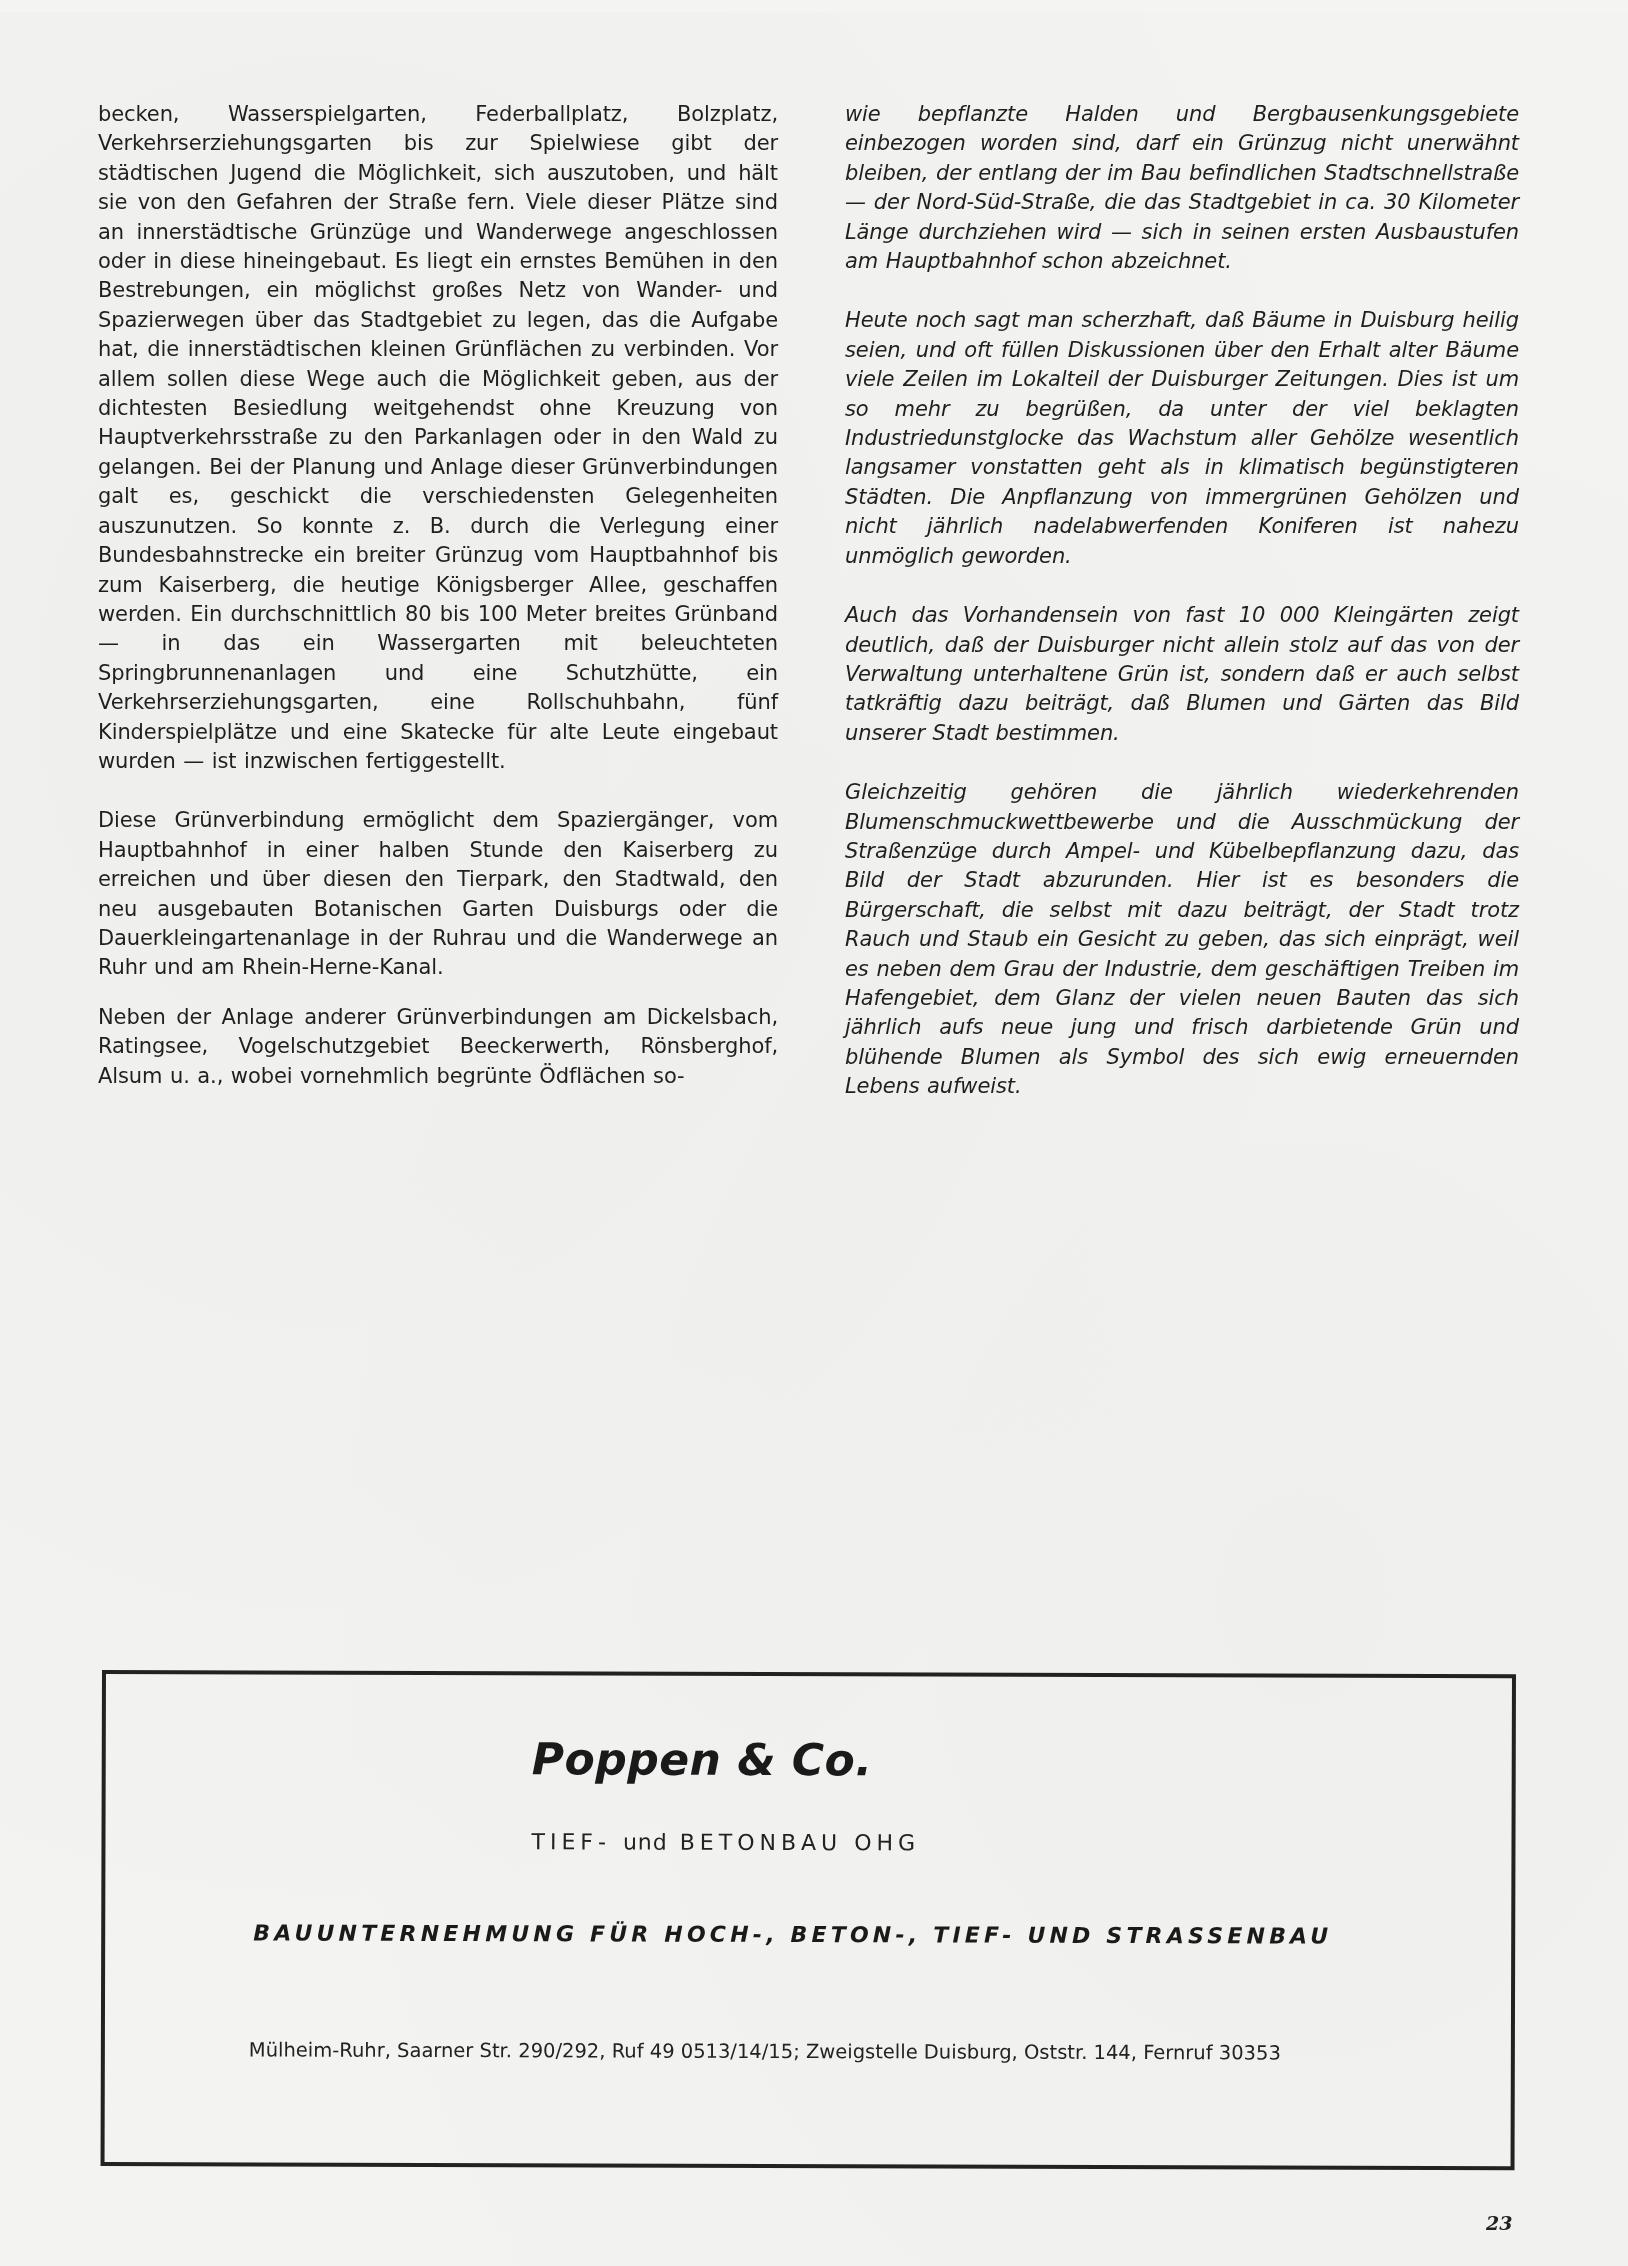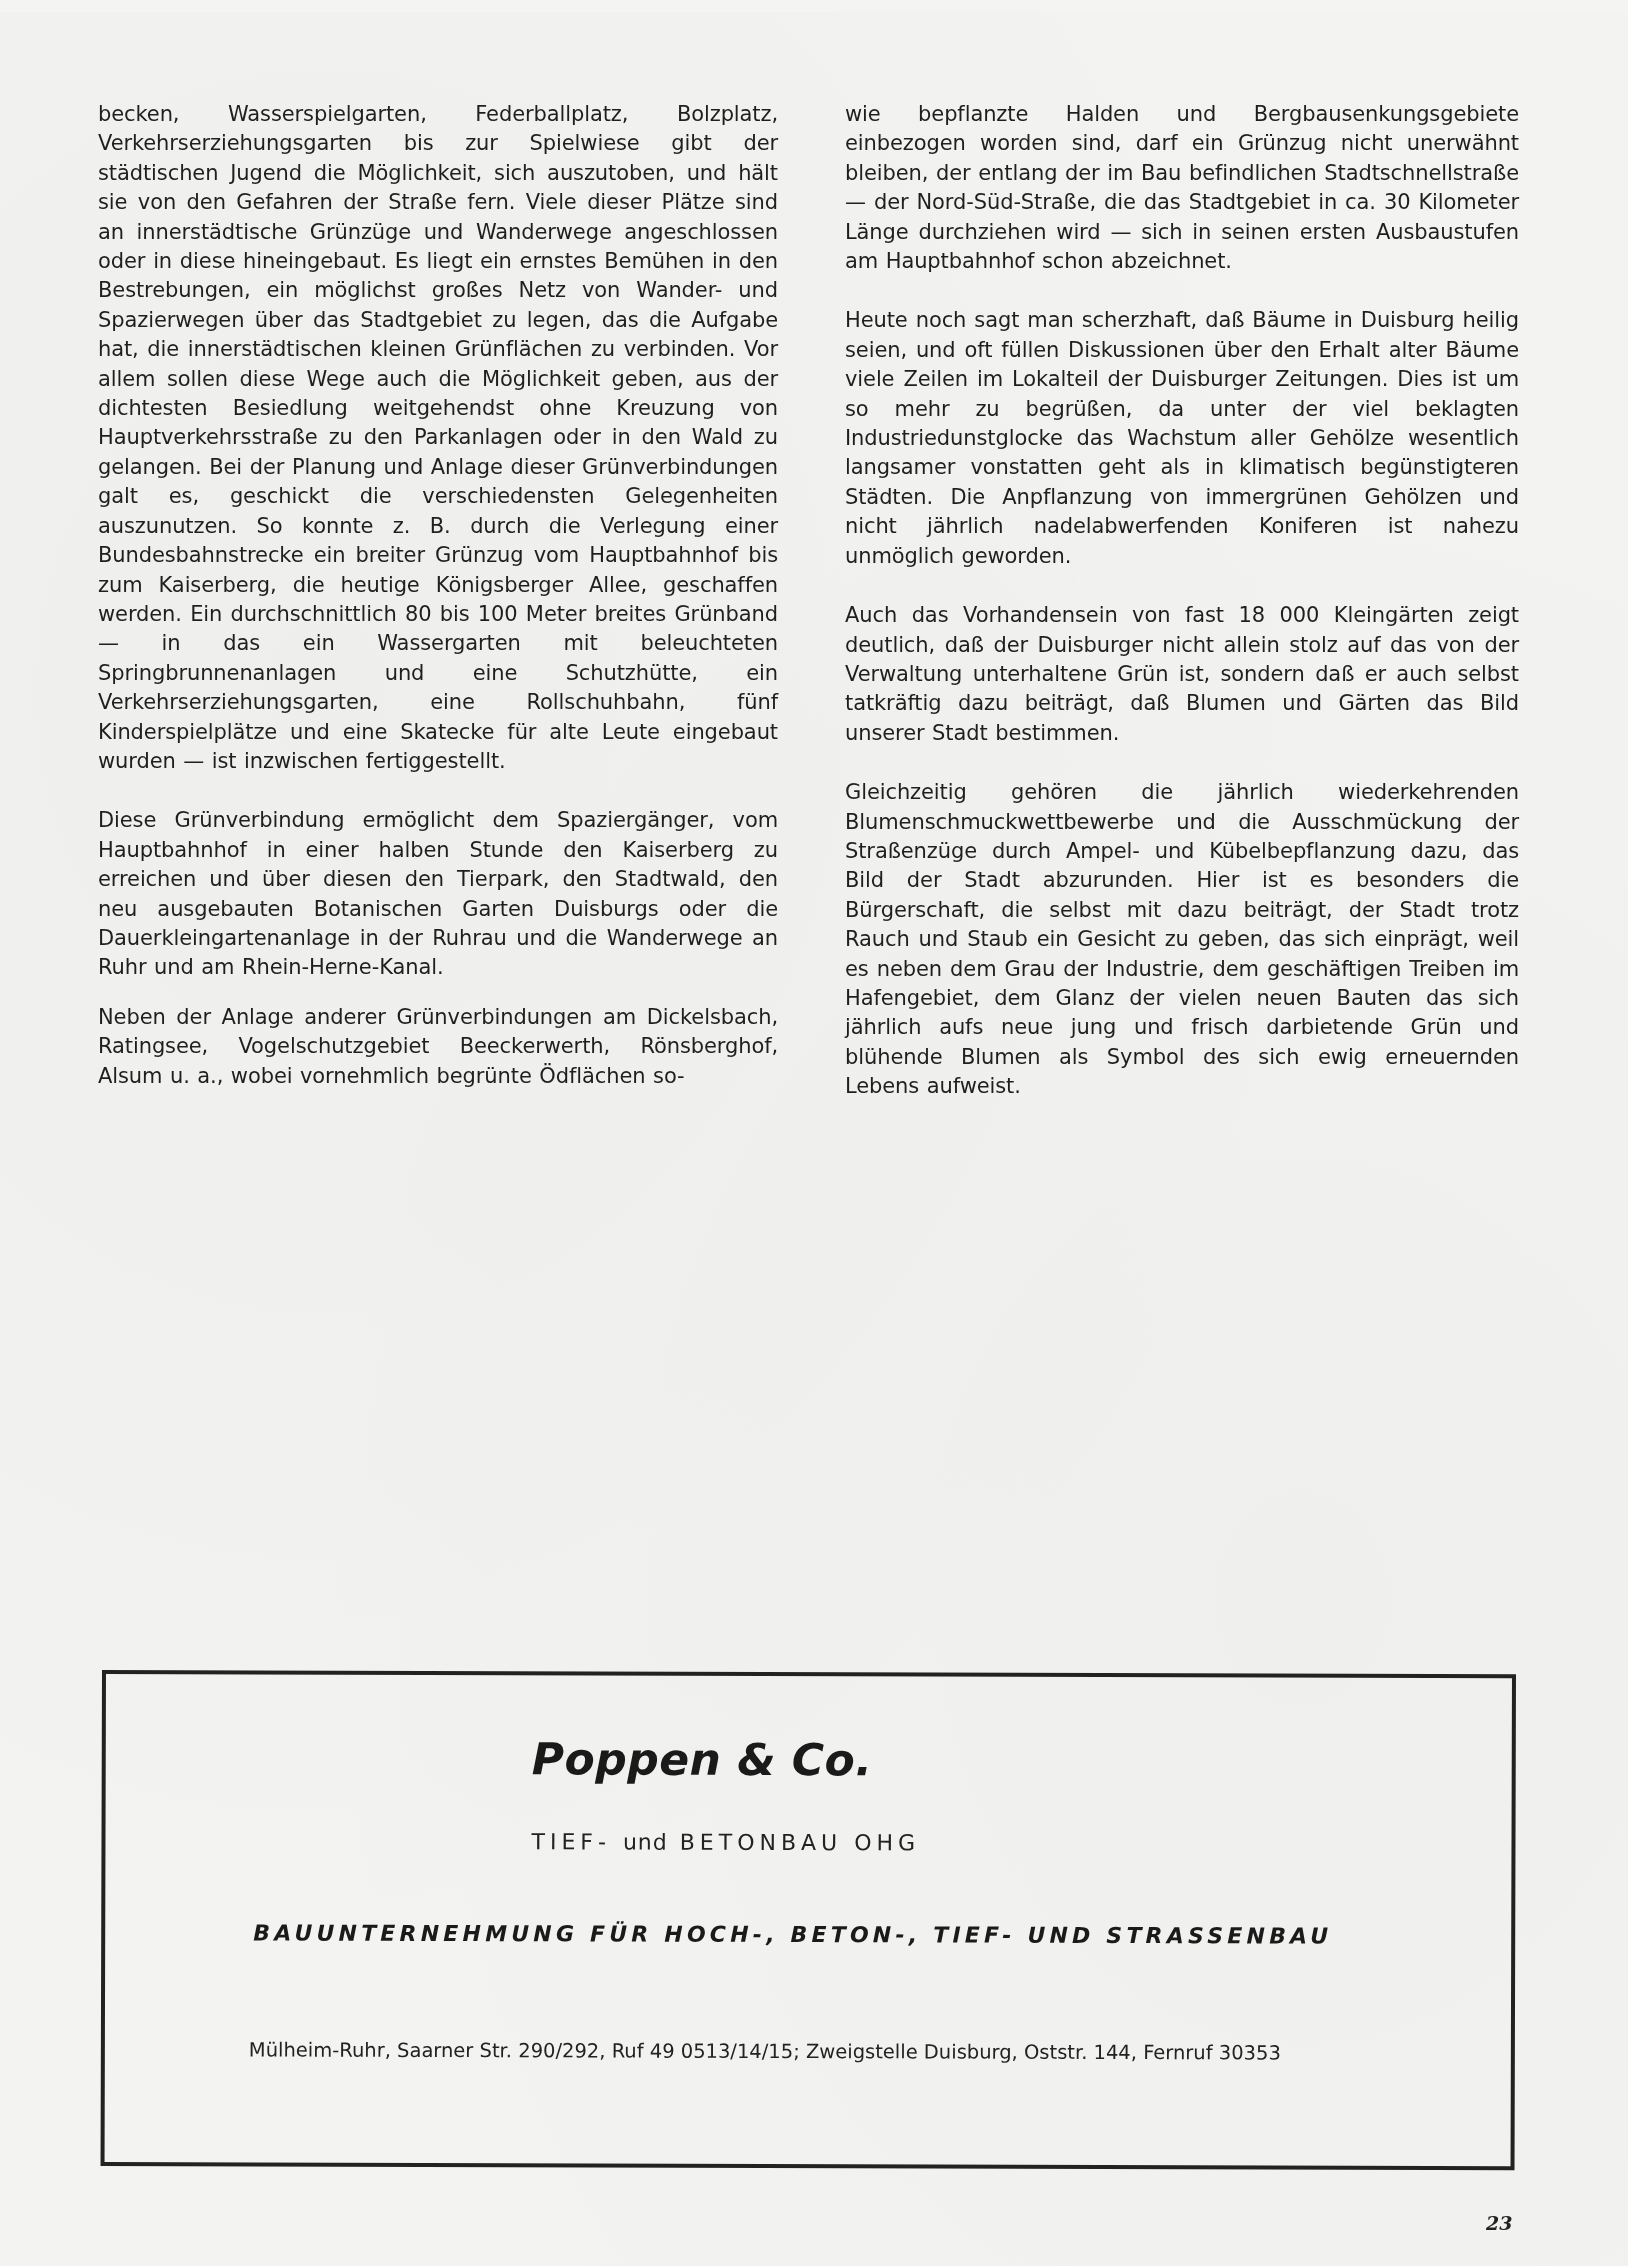--- a/index.html
+++ b/index.html
@@ -23,21 +23,21 @@
     position: absolute;
     top: 88px;
     font-size: 21px;
     line-height: 29.4px;
     text-align: justify;
     letter-spacing: -0.1px;
     word-spacing: 1px;
     color: #1f1f1f;
   }
   .col-left { left: 98px; width: 680px; }
-  .col-right { left: 845px; width: 674px; }
+  .col-right { left: 845px; width: 674px; font-style: italic; }
   .para { margin: 0; }
   .para + .para { margin-top: 30px; }
   .col-left .para.p2 { }
   .col-left .para.p3 { margin-top: 20px; }
 
   .ad-box {
     position: absolute;
     left: 102px; top: 1658px;
     width: 1414px; height: 496px;
     border: 4px solid #222;
@@ -97,21 +97,21 @@
 
   <div class="column col-left">
     <p class="para p1">becken, Wasserspielgarten, Federballplatz, Bolzplatz, Verkehrserziehungsgarten bis zur Spielwiese gibt der städtischen Jugend die Möglichkeit, sich auszutoben, und hält sie von den Gefahren der Straße fern. Viele dieser Plätze sind an innerstädtische Grünzüge und Wanderwege angeschlossen oder in diese hineingebaut. Es liegt ein ernstes Bemühen in den Bestrebungen, ein möglichst großes Netz von Wander- und Spazierwegen über das Stadtgebiet zu legen, das die Aufgabe hat, die innerstädtischen kleinen Grünflächen zu verbinden. Vor allem sollen diese Wege auch die Möglichkeit geben, aus der dichtesten Besiedlung weitgehendst ohne Kreuzung von Hauptverkehrsstraße zu den Parkanlagen oder in den Wald zu gelangen. Bei der Planung und Anlage dieser Grünverbindungen galt es, geschickt die verschiedensten Gelegenheiten auszunutzen. So konnte z. B. durch die Verlegung einer Bundesbahnstrecke ein breiter Grünzug vom Hauptbahnhof bis zum Kaiserberg, die heutige Königsberger Allee, geschaffen werden. Ein durchschnittlich 80 bis 100 Meter breites Grünband — in das ein Wassergarten mit beleuchteten Springbrunnenanlagen und eine Schutzhütte, ein Verkehrserziehungsgarten, eine Rollschuhbahn, fünf Kinderspielplätze und eine Skatecke für alte Leute eingebaut wurden — ist inzwischen fertiggestellt.</p>
     <p class="para p2">Diese Grünverbindung ermöglicht dem Spaziergänger, vom Hauptbahnhof in einer halben Stunde den Kaiserberg zu erreichen und über diesen den Tierpark, den Stadtwald, den neu ausgebauten Botanischen Garten Duisburgs oder die Dauerkleingartenanlage in der Ruhrau und die Wanderwege an Ruhr und am Rhein-Herne-Kanal.</p>
     <p class="para p3">Neben der Anlage anderer Grünverbindungen am Dickelsbach, Ratingsee, Vogelschutzgebiet Beeckerwerth, Rönsberghof, Alsum u. a., wobei vornehmlich begrünte Ödflächen so-</p>
   </div>
 
   <div class="column col-right">
     <p class="para">wie bepflanzte Halden und Bergbausenkungsgebiete einbezogen worden sind, darf ein Grünzug nicht unerwähnt bleiben, der entlang der im Bau befindlichen Stadtschnellstraße — der Nord-Süd-Straße, die das Stadtgebiet in ca. 30 Kilometer Länge durchziehen wird — sich in seinen ersten Ausbaustufen am Hauptbahnhof schon abzeichnet.</p>
     <p class="para">Heute noch sagt man scherzhaft, daß Bäume in Duisburg heilig seien, und oft füllen Diskussionen über den Erhalt alter Bäume viele Zeilen im Lokalteil der Duisburger Zeitungen. Dies ist um so mehr zu begrüßen, da unter der viel beklagten Industriedunstglocke das Wachstum aller Gehölze wesentlich langsamer vonstatten geht als in klimatisch begünstigteren Städten. Die Anpflanzung von immergrünen Gehölzen und nicht jährlich nadelabwerfenden Koniferen ist nahezu unmöglich geworden.</p>
-    <p class="para">Auch das Vorhandensein von fast 18 000 Kleingärten zeigt deutlich, daß der Duisburger nicht allein stolz auf das von der Verwaltung unterhaltene Grün ist, sondern daß er auch selbst tatkräftig dazu beiträgt, daß Blumen und Gärten das Bild unserer Stadt bestimmen.</p>
+    <p class="para">Auch das Vorhandensein von fast 10 000 Kleingärten zeigt deutlich, daß der Duisburger nicht allein stolz auf das von der Verwaltung unterhaltene Grün ist, sondern daß er auch selbst tatkräftig dazu beiträgt, daß Blumen und Gärten das Bild unserer Stadt bestimmen.</p>
     <p class="para">Gleichzeitig gehören die jährlich wiederkehrenden Blumenschmuckwettbewerbe und die Ausschmückung der Straßenzüge durch Ampel- und Kübelbepflanzung dazu, das Bild der Stadt abzurunden. Hier ist es besonders die Bürgerschaft, die selbst mit dazu beiträgt, der Stadt trotz Rauch und Staub ein Gesicht zu geben, das sich einprägt, weil es neben dem Grau der Industrie, dem geschäftigen Treiben im Hafengebiet, dem Glanz der vielen neuen Bauten das sich jährlich aufs neue jung und frisch darbietende Grün und blühende Blumen als Symbol des sich ewig erneuernden Lebens aufweist.</p>
   </div>
 
   <div class="ad-box">
     <div class="ad-company">Poppen &amp; Co.</div>
     <div class="ad-sub">
       <span>TIEF-</span>
       <span class="lower">und</span>
       <span>BETONBAU OHG</span>
     </div>

